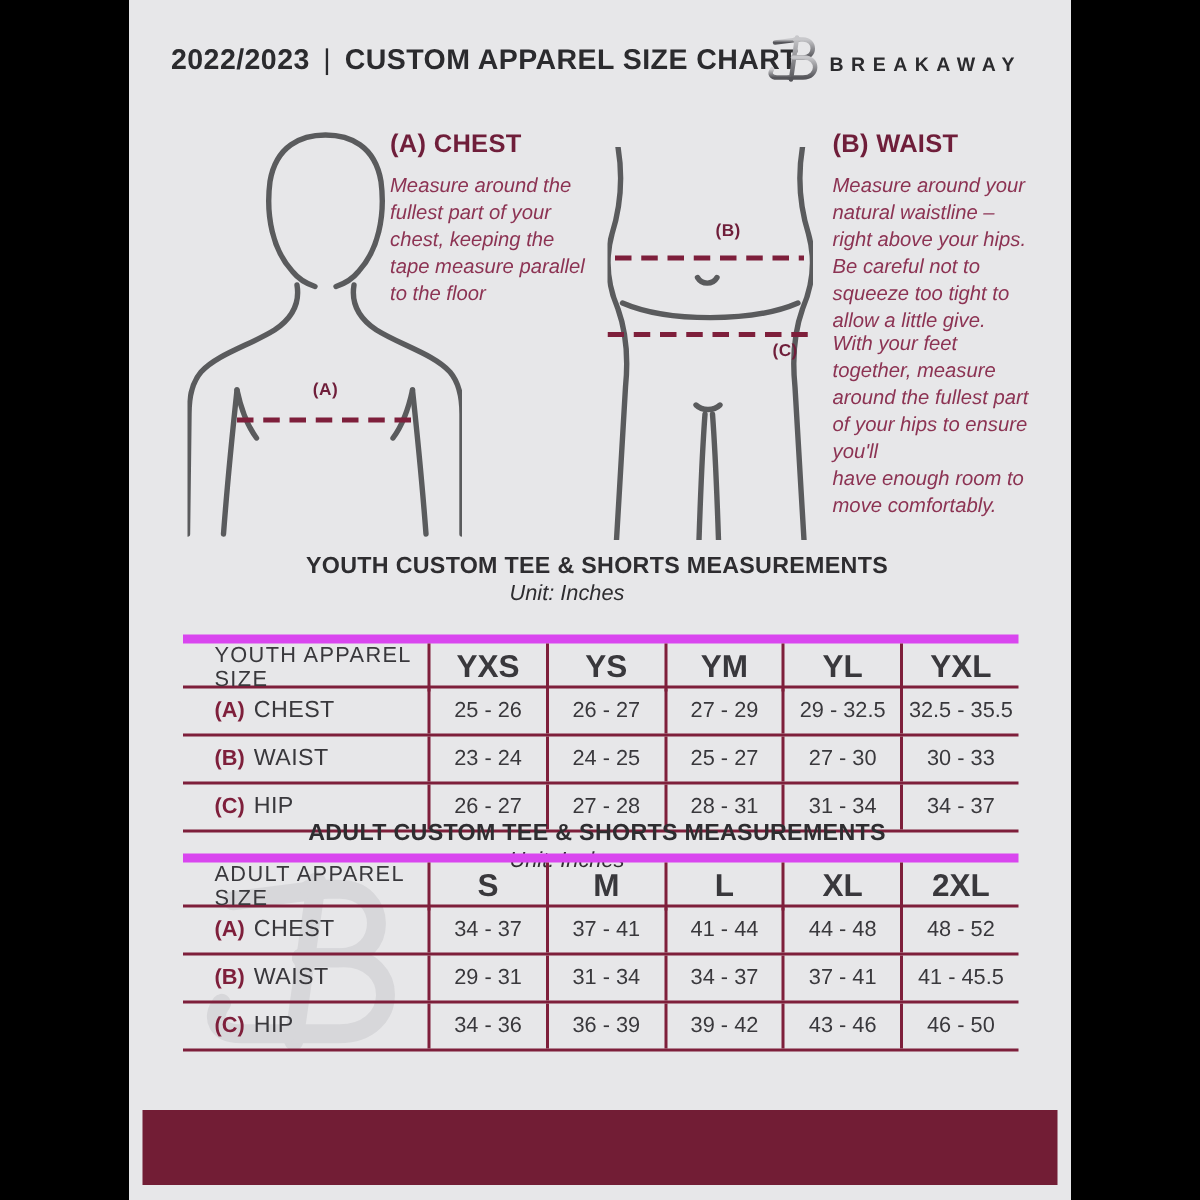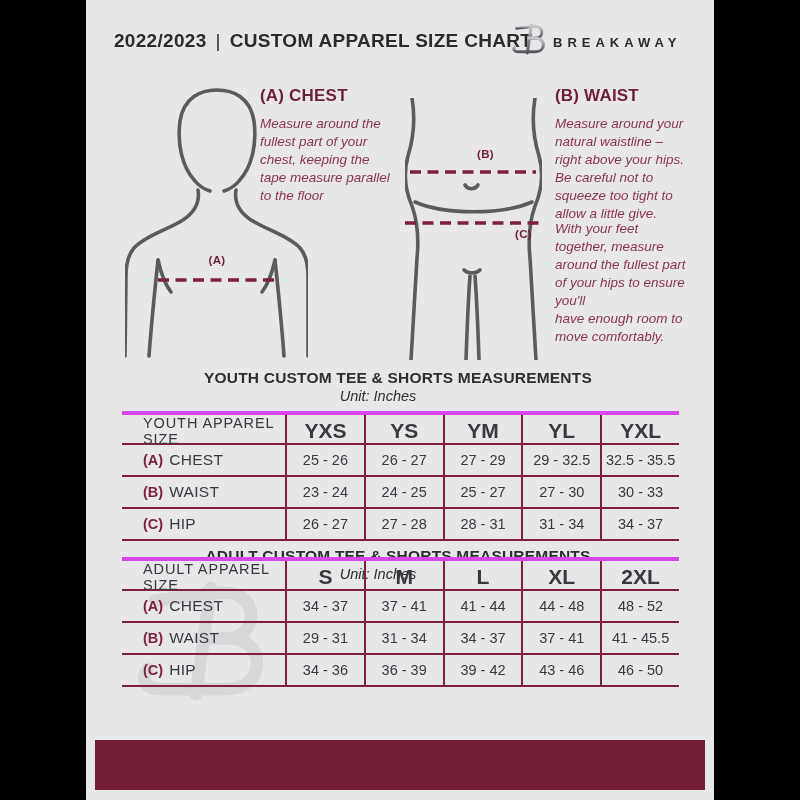--- a/index.html
+++ b/index.html
@@ -58,21 +58,22 @@
     font-size:15.5px; font-weight:bold; color:#2e2d30; letter-spacing:.2px;
   }
   .tbl-unit {
     position:absolute; left:0; width:552px; text-align:center;
     font-size:14.5px; font-style:italic; color:#2e2d30;margin-left:16px;
   }
   .t1-title { top:369px; } .t1-unit { top:388px; }
   .t2-title { top:547px; } .t2-unit { top:566px; }
   .sizes {
     position:absolute; left:36px; width:557px;
-    border-top:4px solid #d946ef;
+    border-top:6px solid #d946ef;
+    margin-top:12px;
   }
   .t1 { top:411px; } .t2 { top:557px; }
   .trow {
     display:grid; grid-template-columns:163px repeat(5,1fr);
     border-bottom:2px solid #7e1f3b;
   }
   .trow.hd { height:28px; } .trow.dt { height:30px; }
   .trow > div {
     display:flex; align-items:center; justify-content:center;
     border-left:2px solid #7e1f3b; font-size:14.5px; color:#39383c;

